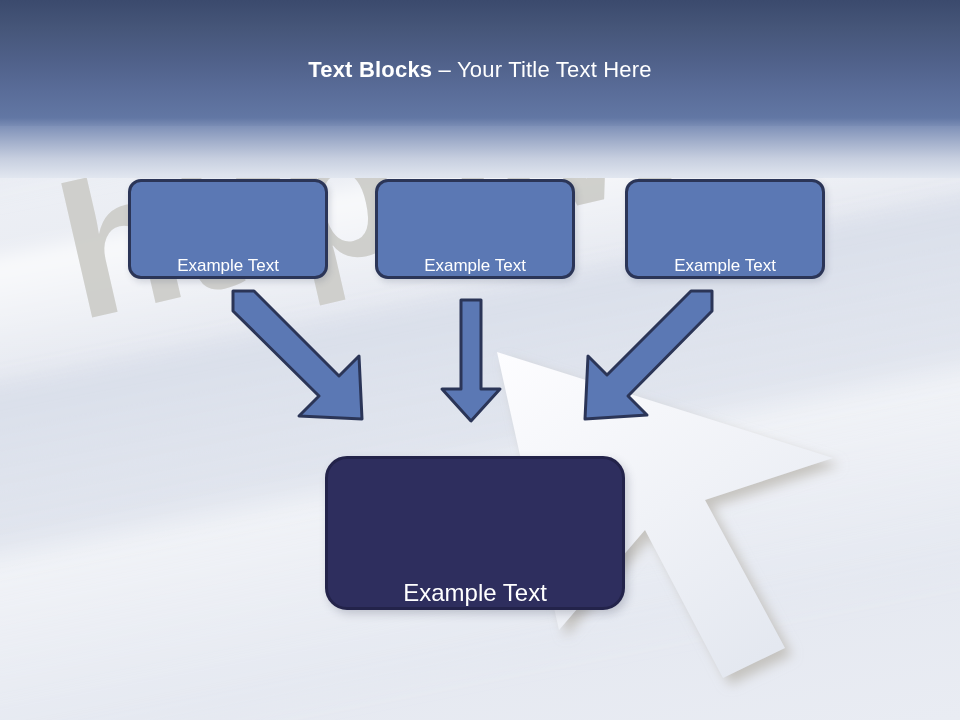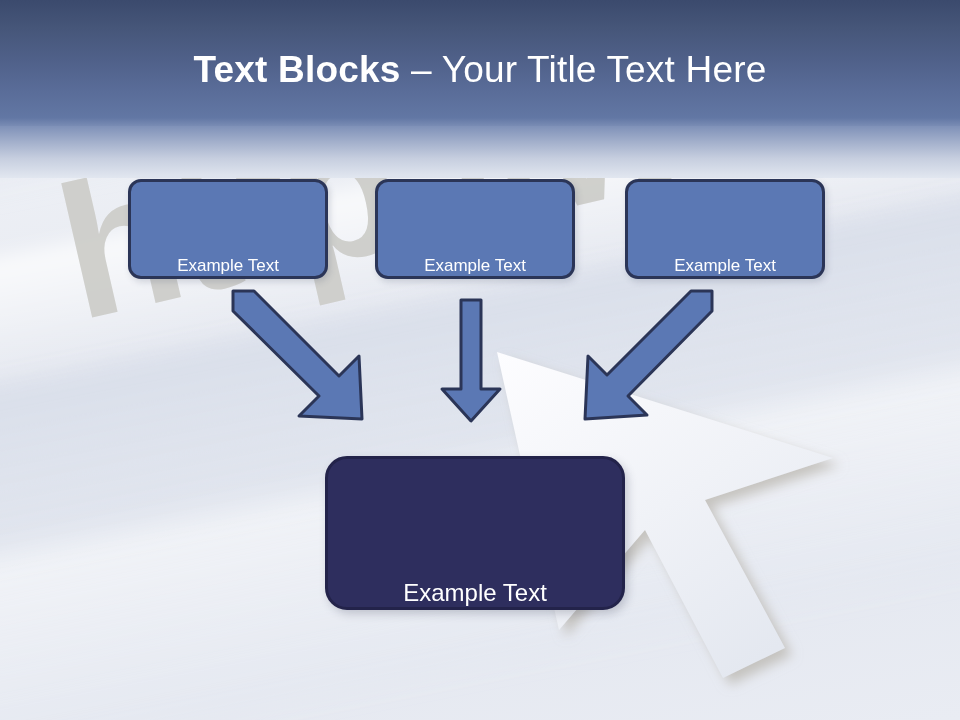--- a/index.html
+++ b/index.html
@@ -119,21 +119,21 @@
       rgba(226,231,240,1) 100%);
   }
 
   .title {
     position: absolute;
     left: 0;
     top: 52px;
     width: 960px;
     text-align: center;
     color: #ffffff;
-    font-size: 37px;
+    font-size: 22px;
     line-height: 36px;
     letter-spacing: 0.2px;
     white-space: nowrap;
   }
   .title .bold { font-weight: bold; }
   .title .light { font-weight: normal; }
 
   
   .box {
     position: absolute;

